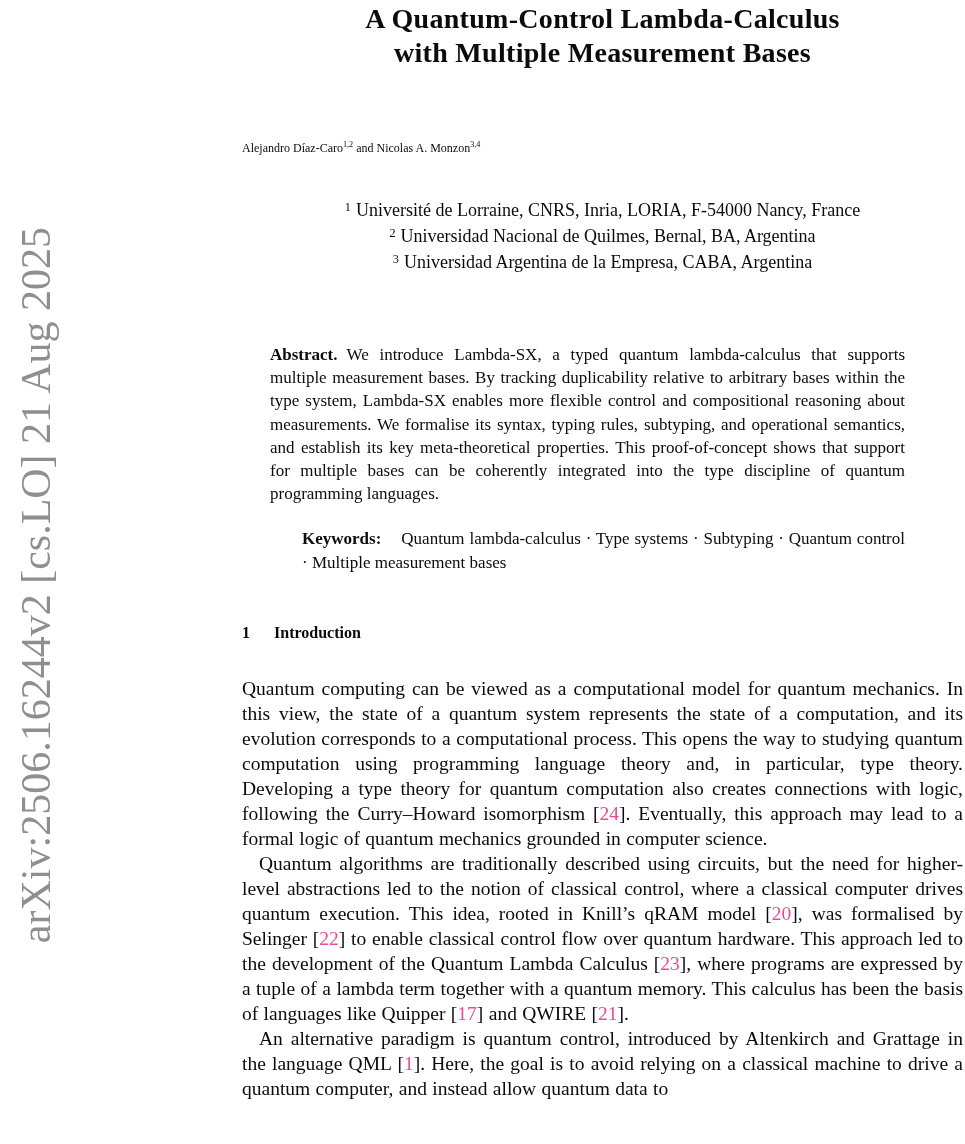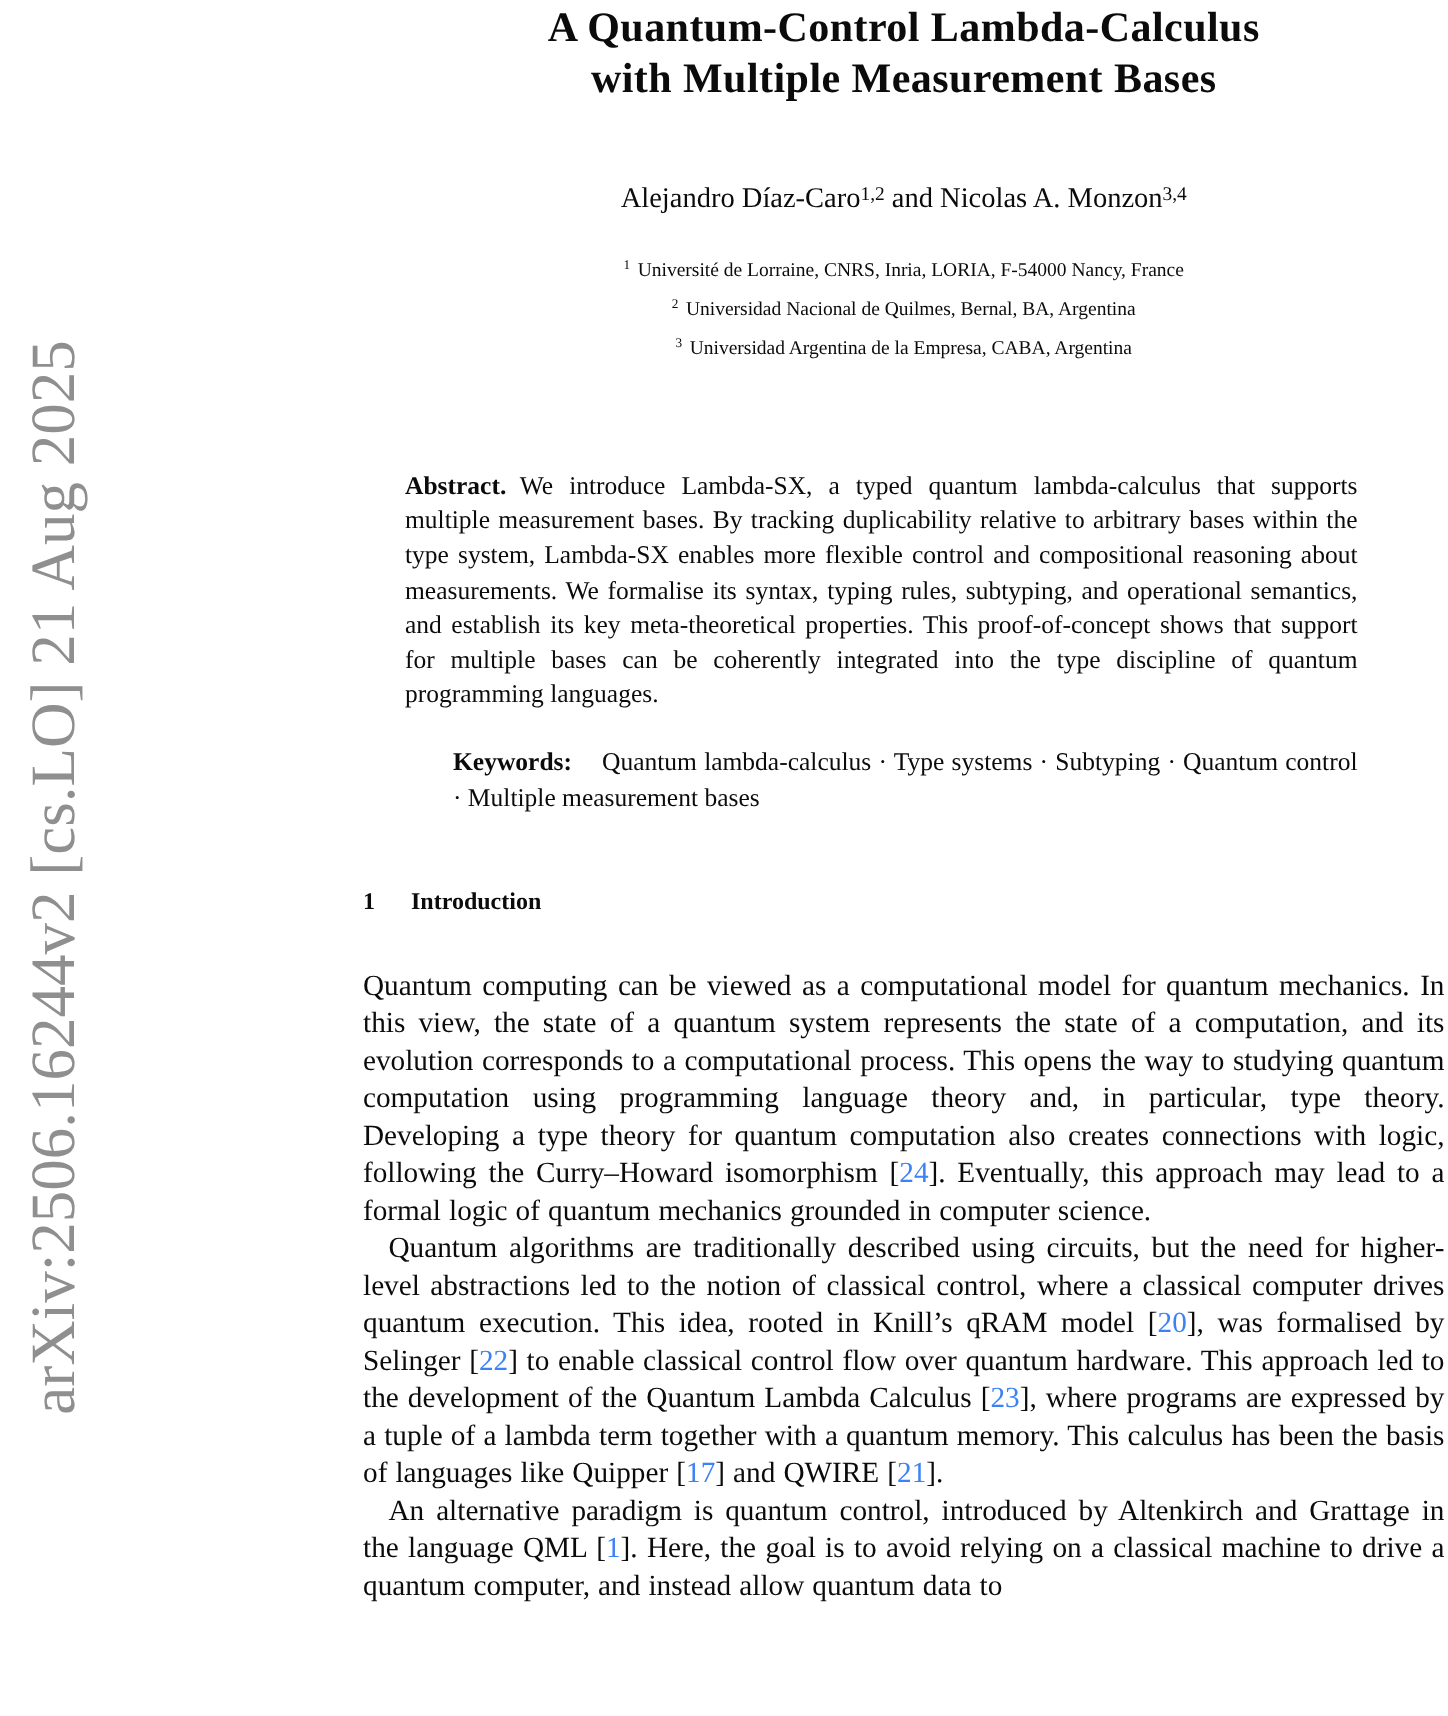--- a/index.html
+++ b/index.html
@@ -16,22 +16,22 @@
     white-space:nowrap;
     font-size:42px; color:#8f8f8f;
   }
   .main { position:absolute; left:242px; top:0; width:721px; }
   .title {
     margin:2px 0 0 0; text-align:center;
     font-size:28px; line-height:34px; font-weight:bold;
     letter-spacing:0.3px;
   }
   .tl { display:block; }
-  .authors { margin-top:48px; text-align:center; font-size:19px; line-height:22px; }
-  .affiliations { margin-top:21px; text-align:center; font-size:13px; line-height:23px; }
+  .authors { margin-top:64px; font-size:12px; line-height:22px; }
+  .affiliations { margin-top:37px; text-align:center; font-size:18px; line-height:23px; }
   .sup { font-size:68%; vertical-align:5px; }
   .affil .sup { margin-right:5px; }
   .abstract {
     margin:69px 58px 0 28px; text-align:justify;
     font-size:17px; line-height:23.2px;
   }
   .keywords {
     margin:22px 58px 0 60px; text-align:justify;
     font-size:17px; line-height:23.2px;
   }
@@ -39,21 +39,21 @@
   .abs-label { margin-right:9px; }
   .kw-label { margin-right:20px; }
   .section { margin:44px 0 0 0; font-size:16px; line-height:30px; font-weight:bold; }
   .secnum { margin-right:24px; }
   .body {
     margin:0; text-align:justify;
     font-size:19.5px; line-height:25px; word-spacing:0.5px;
   }
   .first { margin-top:28px; }
   .indent { text-indent:17px; }
-  .cite { color:#3b82f6; }
+  .cite { color:#ec4899; }
   .it { }
 </style>
 </head>
 <body>
 
 <div class="page">
 
   <div class="watermark">arXiv:2506.16244v2  [cs.LO]  21 Aug 2025</div>
 
   <div class="main">

